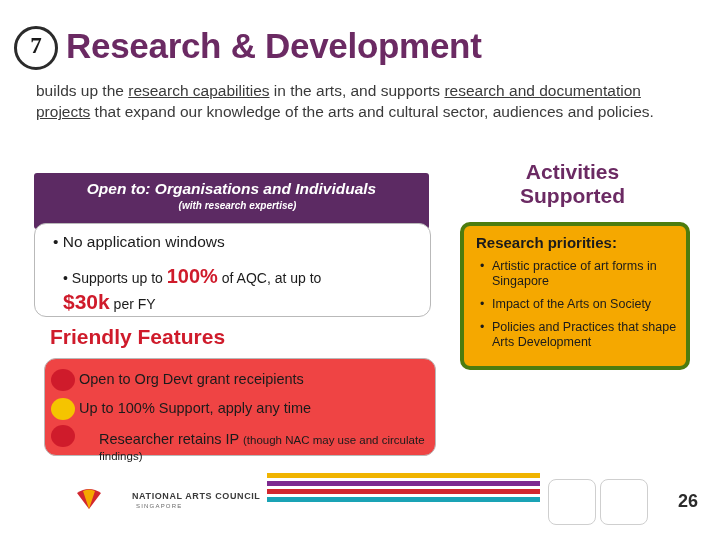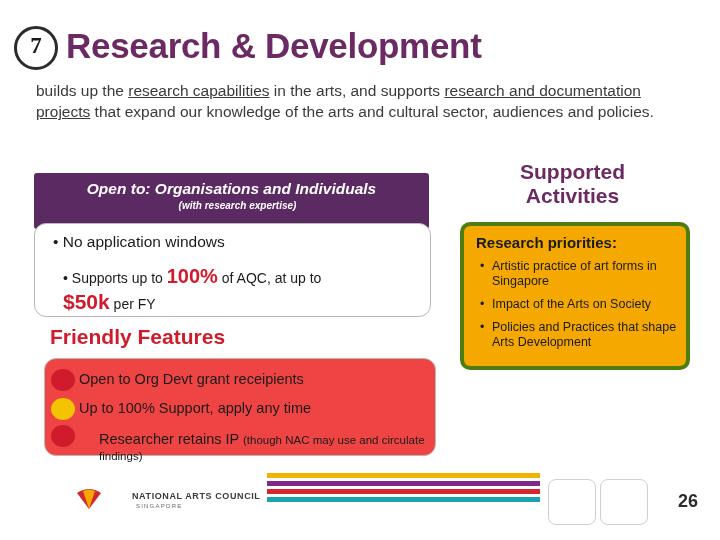--- a/index.html
+++ b/index.html
@@ -114,42 +114,42 @@
     <div class="l1">Open to: Organisations and Individuals</div>
     <div class="l2">(with research expertise)</div>
   </div>
 
   <div class="whitebox">
     <div class="wb-l1">• No application windows</div>
     <div class="wb-l2">
       <span>• Supports up to </span><span class="big-red">100%</span><span> of AQC, at up to</span>
     </div>
     <div class="wb-l3">
-      <span class="big-red2">$50k</span><span> per FY</span>
+      <span class="big-red2">$30k</span><span> per FY</span>
     </div>
   </div>
 
   <div class="friendly">Friendly Features</div>
 
   <div class="featbox">
     <div class="dot red" style="top:10px;"></div>
     <div class="feat" style="top:12px;">Open to Org Devt grant receipients</div>
 
     <div class="dot yellow" style="top:39px;"></div>
     <div class="feat" style="top:41px;">Up to 100% Support, apply any time</div>
 
     <div class="dot red" style="top:66px;"></div>
     <div class="feat" style="top:72px;margin-left:20px;">
       <span>Researcher retains IP </span><span class="sub">(though NAC may use and circulate findings)</span>
     </div>
   </div>
 
   <div class="act">
+    <div>Activities</div>
     <div>Supported</div>
-    <div>Activities</div>
   </div>
 
   <div class="prio">
     <div class="prio-title">Research priorities:</div>
     <div class="pitem" style="left:14px;top:33px;">Artistic practice of art forms in Singapore</div>
     <div class="pitem" style="left:14px;top:71px;">Impact of the Arts on Society</div>
     <div class="pitem" style="left:14px;top:94px;">Policies and Practices that shape Arts Development</div>
   </div>
 
   <div class="footer">

